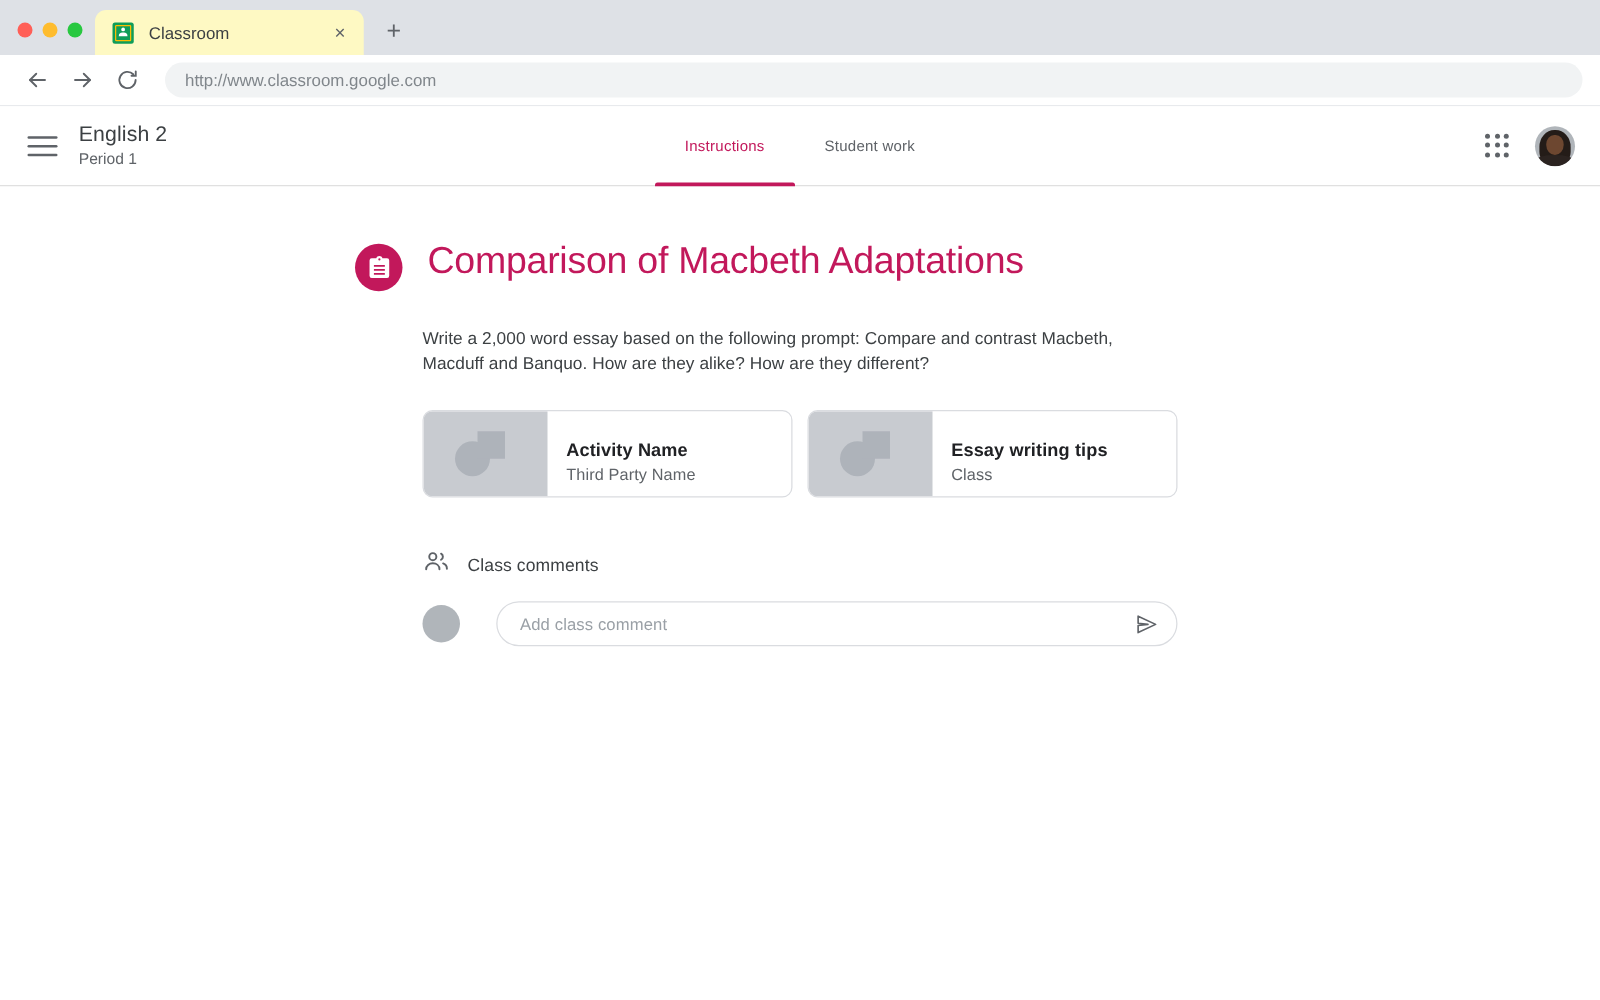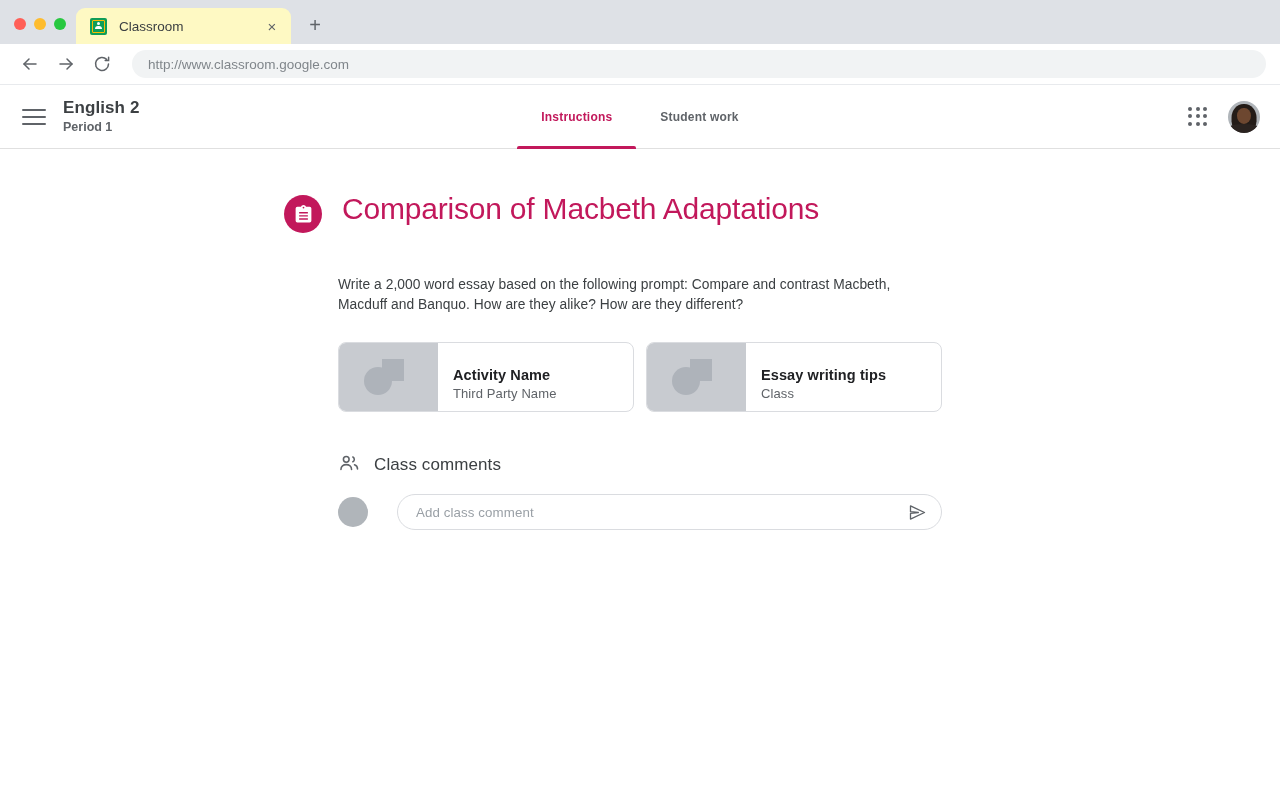--- a/index.html
+++ b/index.html
@@ -141,21 +141,20 @@
 
   
   .app-header {
     height: 64px;
     background: #ffffff;
     display: flex;
     align-items: center;
     padding: 0 20px 0 22px;
     position: relative;
     border-bottom: 1px solid #e0e0e0;
-    font-weight: bold;
   }
   .hamburger {
     width: 26px; height: 26px;
     display: flex; flex-direction: column; justify-content: center; gap: 5px;
     flex: 0 0 26px;
     margin-right: 15px;
   }
   .hamburger span {
     display: block;
     height: 2px;
@@ -321,21 +320,21 @@
     color: #3c4043;
     letter-spacing: 0.1px;
   }
   .divider {
     height: 1px;
     background: #c2185b;
     margin-top: 23px;
   }
 
   .description {
-    margin-top: 42px;
+    margin-top: 28px;
     font-size: 13.8px;
     line-height: 20px;
     color: #3c4043;
     max-width: 590px;
     letter-spacing: 0.05px;
   }
 
   .attachments {
     display: flex;
     gap: 12px;
@@ -397,21 +396,21 @@
   }
 
   .comments-section { margin-top: 40px; }
   .comments-head {
     display: flex;
     align-items: center;
     gap: 14px;
     color: #5f6368;
   }
   .comments-label {
-    font-size: 17px;
+    font-size: 14px;
     color: #3c4043;
     letter-spacing: 0.1px;
   }
   .comment-row {
     display: flex;
     align-items: center;
     gap: 29px;
     margin-top: 16px;
   }
   .comment-avatar {

